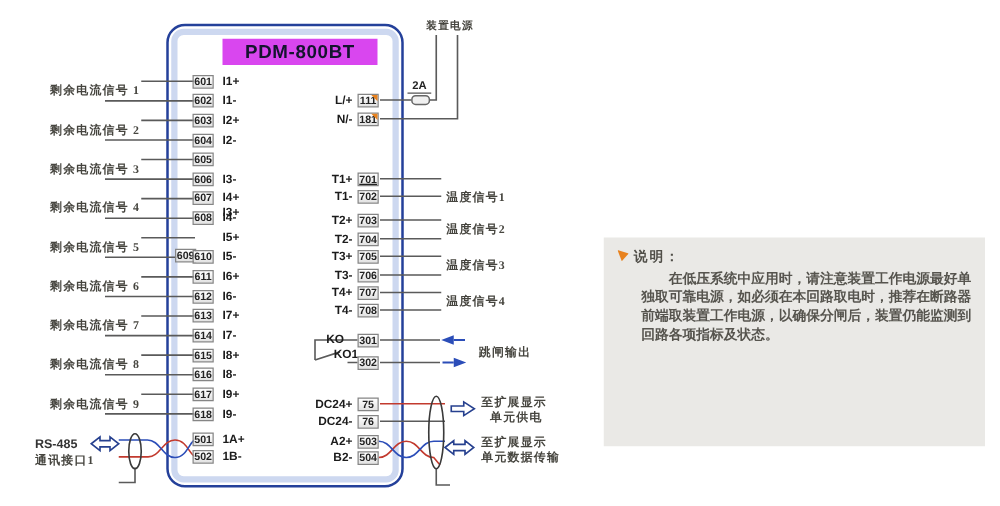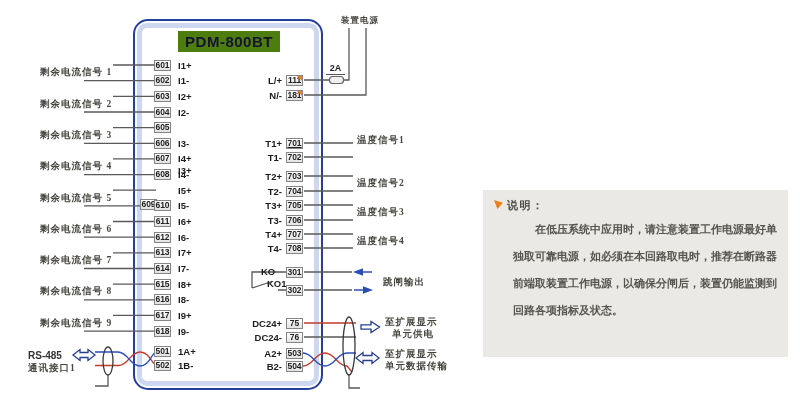--- a/index.html
+++ b/index.html
@@ -2,22 +2,22 @@
 <html><head>
 <meta charset="utf-8">
 <style>
   html,body{margin:0;padding:0;background:#fff;}
   #stage{position:relative;width:800px;height:405px;background:#ffffff;overflow:hidden;
          font-family:"Liberation Sans","DejaVu Sans",sans-serif;}
   
   #device{position:absolute;left:133px;top:19px;width:190px;height:371px;box-sizing:border-box;
           border:2px solid #24409a;border-radius:15px;background:#fff;z-index:1;}
   #device-band{position:absolute;inset:2px;border:5px solid #cdd8f0;border-radius:10px;}
-  #device-title{position:absolute;left:178px;top:31px;width:102px;height:21px;line-height:21px;
-          background:#4d7c0f;text-align:center;font-weight:bold;font-size:15px;color:#14142e;
+  #device-title{position:absolute;left:178px;top:31px;width:124px;height:21px;line-height:21px;
+          background:#d946ef;text-align:center;font-weight:bold;font-size:15px;color:#14142e;
           letter-spacing:.5px;z-index:6;}
   
   #wires{position:absolute;left:0;top:0;z-index:5;pointer-events:none;}
   
   .term{position:absolute;width:17px;height:11px;box-sizing:border-box;border:1px solid #858585;
         background:linear-gradient(180deg,#ffffff,#e2e2e2);text-align:center;line-height:9px;
         font-size:8.5px;font-weight:bold;color:#222;z-index:8;}
   .flag::after{content:'';position:absolute;top:0;right:0;border-left:5px solid transparent;
         border-top:5px solid #e8821e;}
   
@@ -43,21 +43,21 @@
   #lbl-exp-d1{left:385px;top:348px;}
   #lbl-exp-d2{left:385px;top:359.5px;}
   
   #note{position:absolute;left:483px;top:190px;width:305px;height:167px;background:#eae9e6;z-index:2;}
   #note-marker{position:absolute;left:11px;top:10px;width:9px;height:9px;background:#e8821e;
       clip-path:polygon(0 0,100% 30%,38% 100%);}
   #note-title{position:absolute;left:24px;top:8px;font-family:"Liberation Serif","DejaVu Serif",serif;
       font-weight:bold;font-size:11px;letter-spacing:1.5px;color:#504e48;}
   #note-body{position:absolute;left:30px;top:26px;width:265px;
       font-family:"Liberation Serif","DejaVu Serif",serif;font-weight:bold;font-size:11px;
-      line-height:27px;color:#56544e;}
+      line-height:15px;color:#56544e;}
   #note-body p{margin:0;text-indent:2em;}
 </style>
 </head>
 <body>
 
 <div id="stage">
 
   <div id="device">
     <div id="device-band"></div>
   </div>
@@ -147,21 +147,21 @@
     <div class="term" style="left: 154px; top: 345.5px;">501</div>
     <div class="lpin" style="top: 345.5px;">1A+</div>
     <div class="term" style="left: 154px; top: 359.5px;">502</div>
     <div class="lpin" style="top: 359.5px;">1B-</div>
     <div class="term flag" style="left: 286px; top: 74.5px;">111</div>
     <div class="term flag" style="left: 286px; top: 89.5px;">181</div>
     <div class="term" style="left: 286px; top: 137.5px; text-decoration: underline;">701</div>
     <div class="rpin" style="top: 137.5px;">T1+</div>
     <div class="term" style="left: 286px; top: 151.5px;">702</div>
     <div class="rpin" style="top: 151.5px;">T1-</div>
-    <div class="cn tmp" style="top: 134px;">温度信号1</div>
+    <div class="cn tmp" style="top: 152px;">温度信号1</div>
     <div class="term" style="left: 286px; top: 170.5px;">703</div>
     <div class="rpin" style="top: 170.5px;">T2+</div>
     <div class="term" style="left: 286px; top: 185.5px;">704</div>
     <div class="rpin" style="top: 185.5px;">T2-</div>
     <div class="cn tmp" style="top: 177px;">温度信号2</div>
     <div class="term" style="left: 286px; top: 199.5px;">705</div>
     <div class="rpin" style="top: 199.5px;">T3+</div>
     <div class="term" style="left: 286px; top: 214.5px;">706</div>
     <div class="rpin" style="top: 214.5px;">T3-</div>
     <div class="cn tmp" style="top: 206px;">温度信号3</div>

